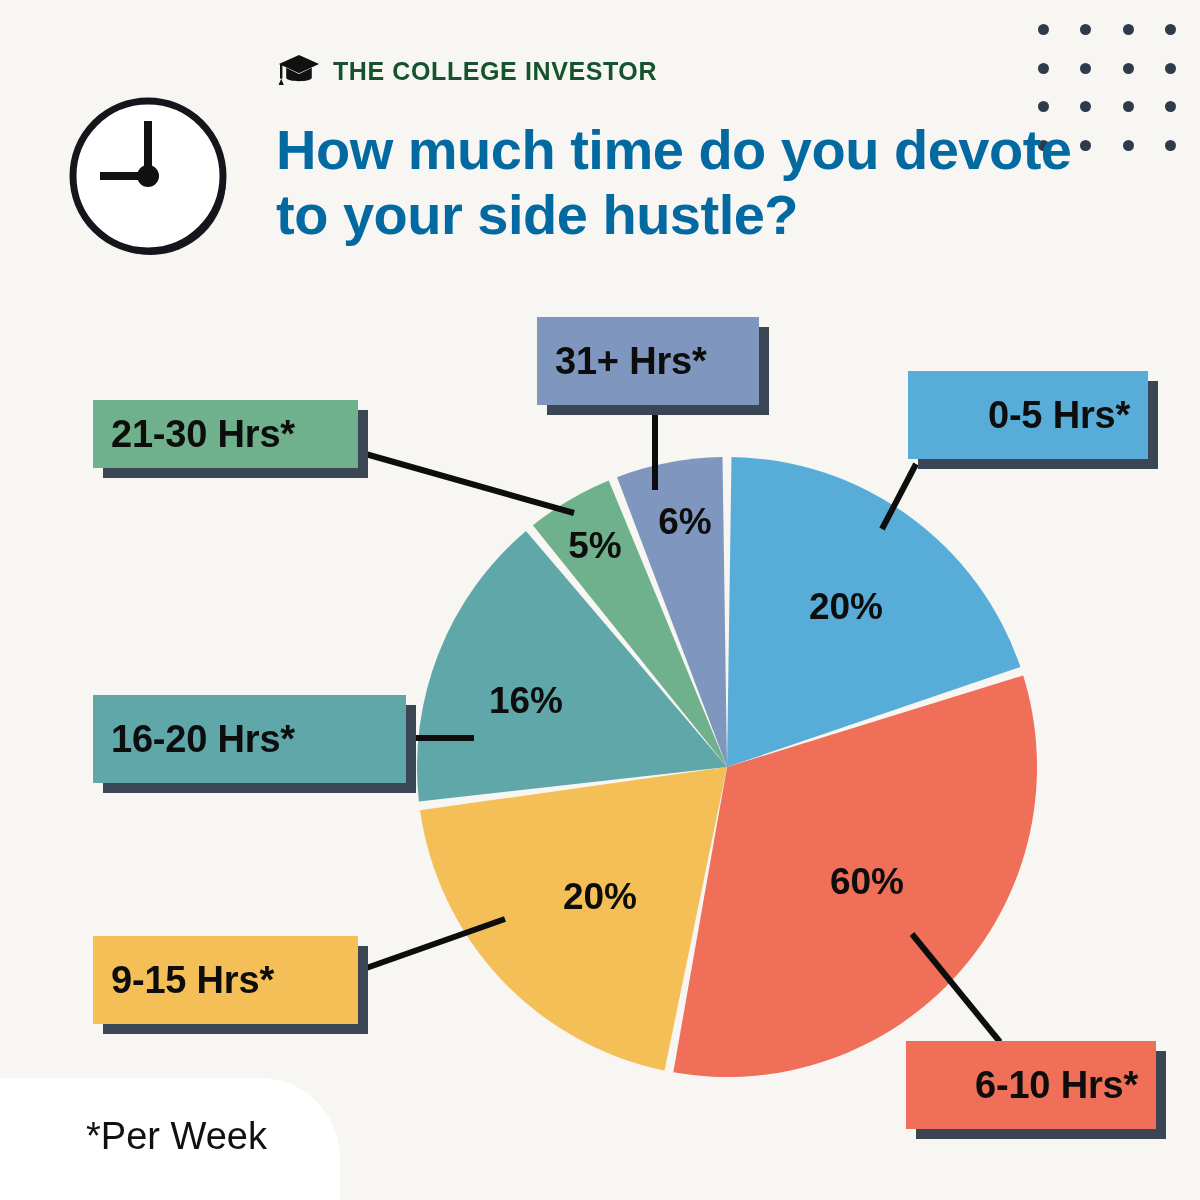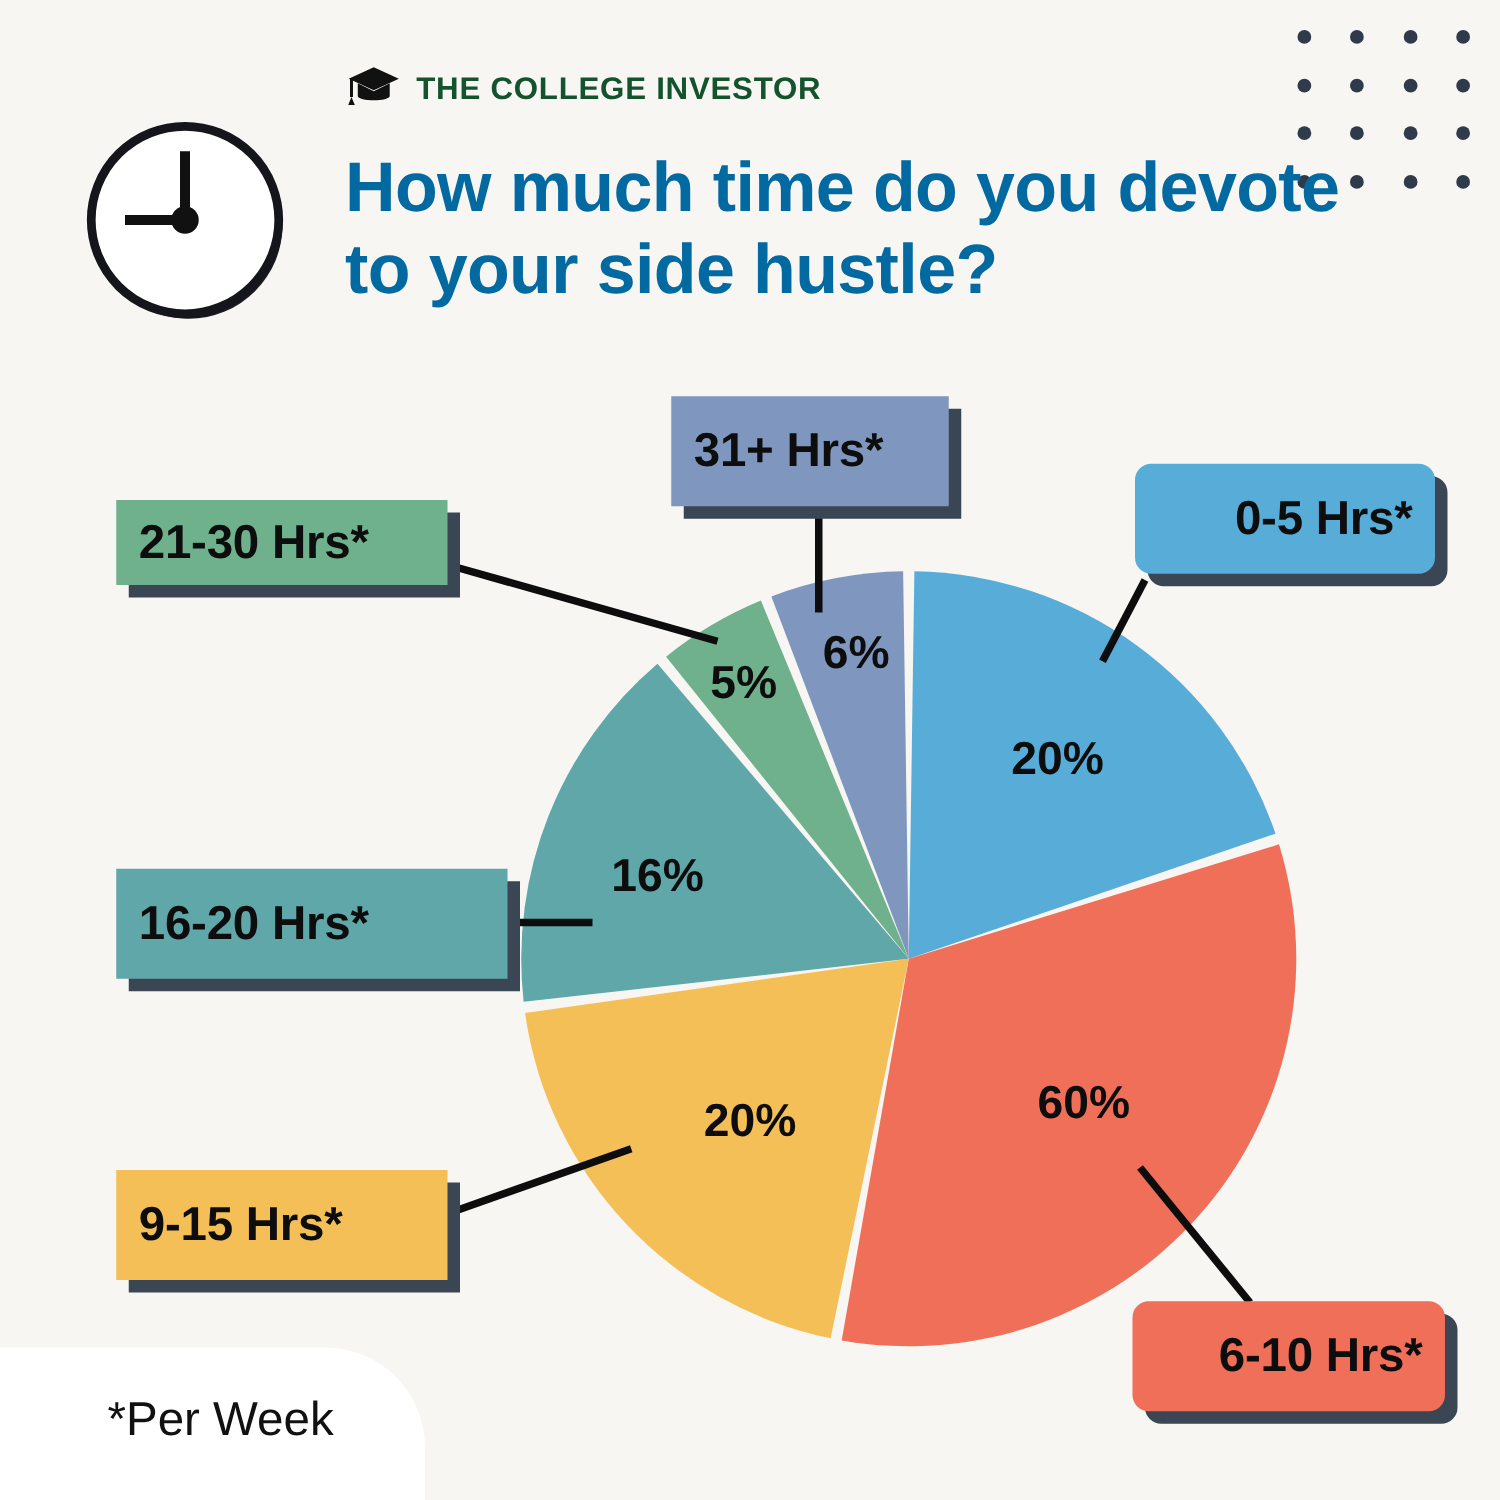--- a/index.html
+++ b/index.html
@@ -108,21 +108,21 @@
     align-items: center;
     padding: 0 18px;
     font-size: 38px;
     font-weight: bold;
     color: #0d0d0d;
     letter-spacing: -0.2px;
     box-shadow: 10px 10px 0 0 #3a4654;
     font-family: "Liberation Sans", sans-serif;
     white-space: nowrap;
   }
-  .callout.right-align { justify-content: flex-end; border-radius: 13px; }
+  .callout.right-align { justify-content: flex-end; }
 
   
   .slice-label {
     position: absolute;
     font-size: 37px;
     font-weight: bold;
     color: #0d0d0d;
     font-family: "Liberation Sans", sans-serif;
     white-space: nowrap;
     transform: translate(-50%, -50%);

